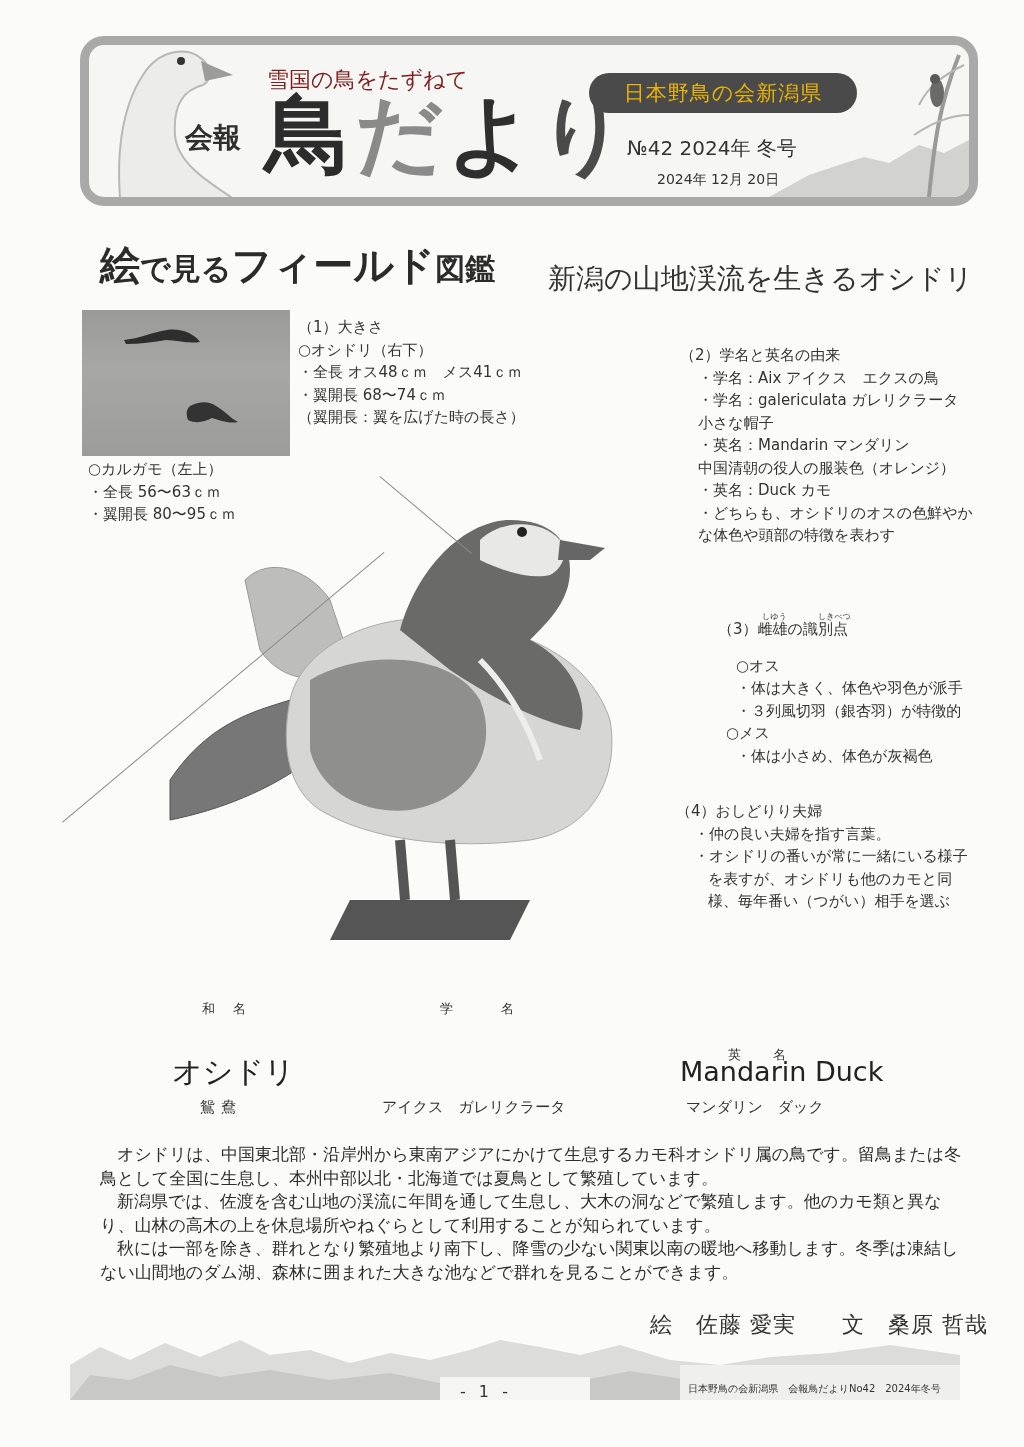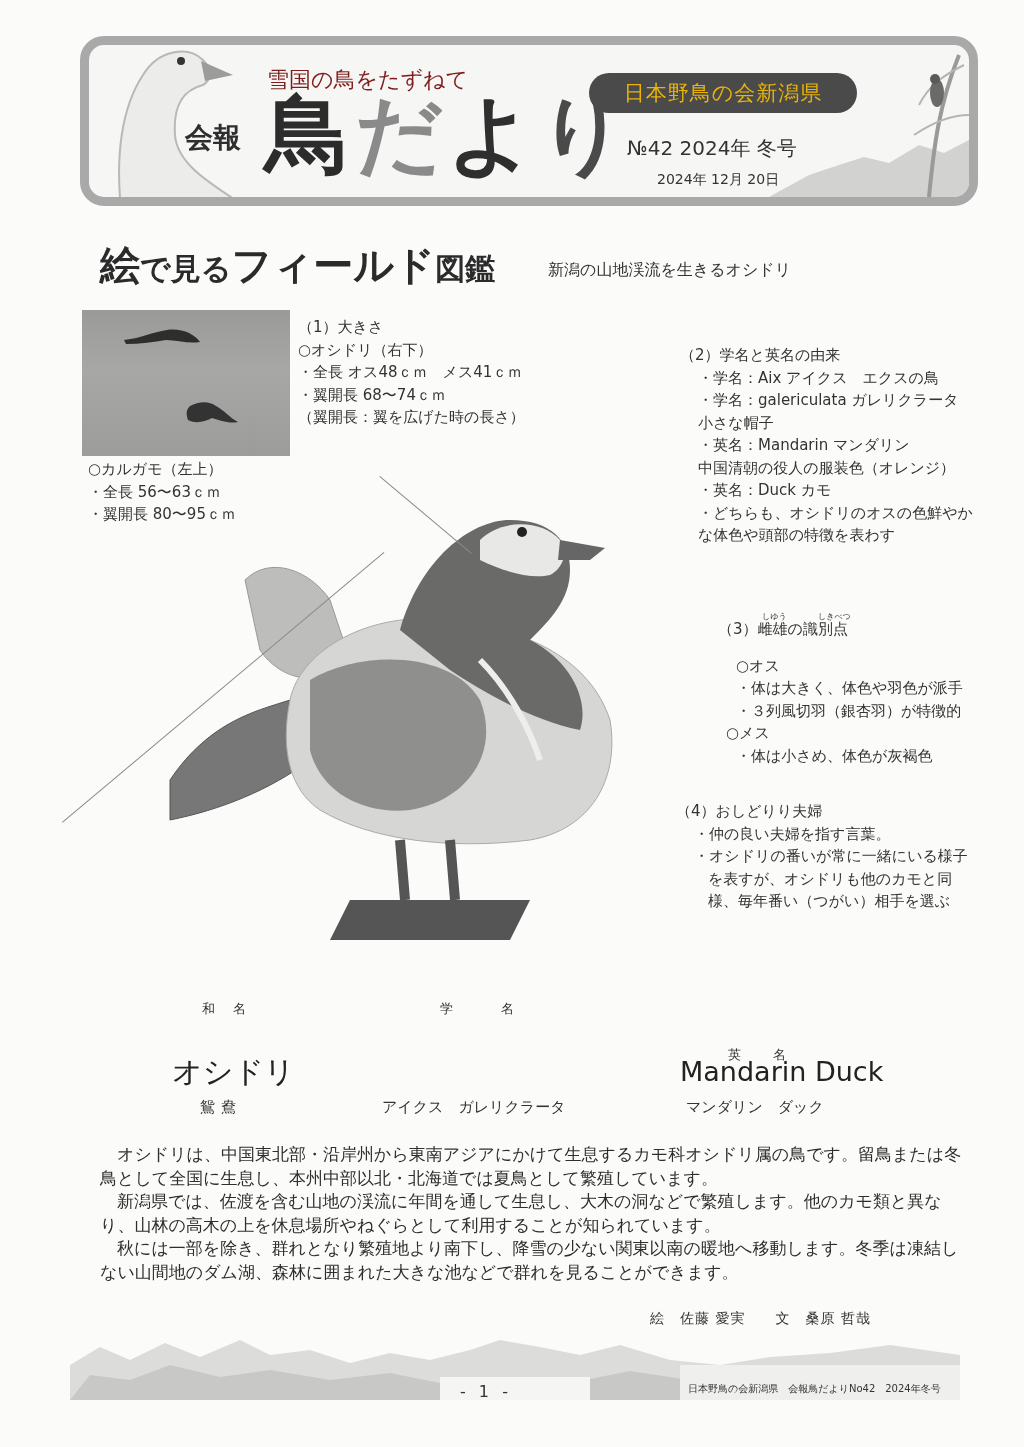--- a/index.html
+++ b/index.html
@@ -33,21 +33,21 @@
   }
   .issue { position: absolute; left: 538px; top: 90px; font-size: 20px; color: #333; }
   .date { position: absolute; left: 568px; top: 126px; font-size: 14px; color: #333; }
   .scenery {
     position: absolute; right: 0; top: 0; width: 200px; height: 152px;
   }
 
   
   .sec-title { position: absolute; left: 100px; top: 238px; font-size: 40px; font-weight: bold; color: #2b2b2b; }
   .sec-title .small { font-size: 30px; }
-  .sec-sub { position: absolute; left: 548px; top: 260px; font-size: 16px; color: #333; }
+  .sec-sub { position: absolute; left: 548px; top: 260px; font-size: 28px; color: #333; }
 
   
   .photo {
     position: absolute; left: 82px; top: 310px; width: 208px; height: 146px;
     background: linear-gradient(180deg, #9a9a98 0%, #a7a7a5 40%, #9c9c9a 100%);
   }
 
   .text-block { position: absolute; font-size: 15px; line-height: 22.5px; color: #333; white-space: nowrap; }
   .text-block div { height: 22.5px; }
   .indent { padding-left: 18px; }
@@ -59,21 +59,21 @@
   .name-row-label { position: absolute; top: 1000px; font-size: 13px; color: #333; letter-spacing: 18px; }
   .name-big { position: absolute; top: 1052px; font-size: 30px; color: #222; }
   .name-small { position: absolute; top: 1098px; font-size: 15px; color: #333; }
   .sci { font-family: "Liberation Serif", "DejaVu Serif", serif; font-style: italic; font-size: 34px; }
 
   .body-para {
     position: absolute; left: 100px; top: 1143px; width: 870px;
     font-size: 17px; line-height: 23.5px; color: #2e2e2e;
   }
   .body-para p { text-indent: 1em; margin: 0; }
-  .credits { position: absolute; left: 650px; top: 1310px; font-size: 14px; color: #333; letter-spacing: 1px; }
+  .credits { position: absolute; left: 650px; top: 1310px; font-size: 22px; color: #333; letter-spacing: 1px; }
 
   .footer-mount { position: absolute; left: 70px; top: 1335px; width: 890px; height: 65px; }
   .page-num { position: absolute; left: 460px; top: 1382px; font-size: 16px; color: #333; letter-spacing: 4px; }
   .footer-note { position: absolute; left: 688px; top: 1382px; font-size: 10px; color: #333; }
   .leader { position: absolute; height: 1px; background: #8a8a8a; transform-origin: 0 0; }
 </style>
 </head>
 <body>
 
 <div class="page">

